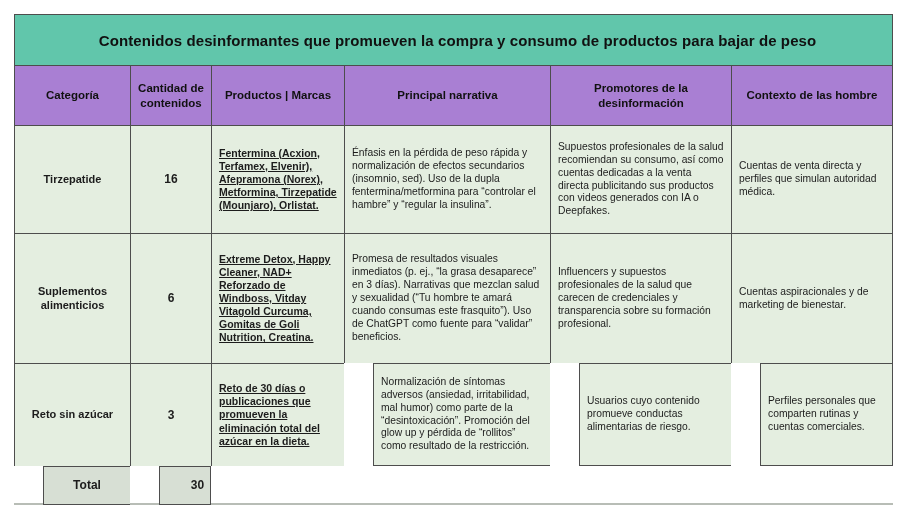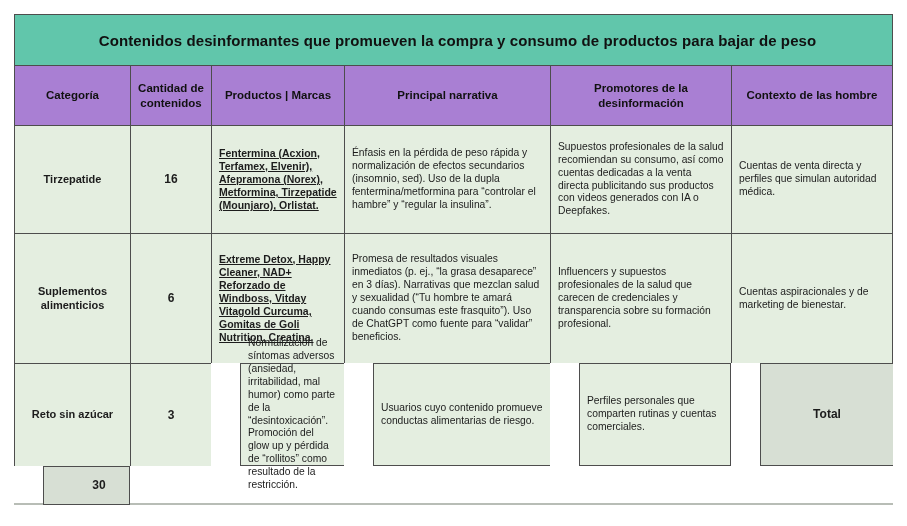--- a/index.html
+++ b/index.html
@@ -77,20 +77,21 @@
 
       <div class="cell data c-cat">Suplementos alimenticios</div>
       <div class="cell data c-num">6</div>
       <div class="cell data c-prod">Extreme Detox, Happy Cleaner, NAD+ Reforzado de Windboss,  Vitday Vitagold Curcuma, Gomitas de Goli Nutrition, Creatina.</div>
       <div class="cell data c-text">Promesa de resultados visuales inmediatos (p. ej., “la grasa desaparece” en 3 días). Narrativas que mezclan salud y sexualidad (“Tu hombre te amará cuando consumas este frasquito”). Uso de ChatGPT como fuente para “validar” beneficios.</div>
       <div class="cell data c-text">Influencers y supuestos profesionales de la salud que carecen de credenciales y transparencia sobre su formación profesional.</div>
       <div class="cell data c-text col-last">Cuentas aspiracionales y de marketing de bienestar.</div>
 
       <div class="cell data c-cat">Reto sin azúcar</div>
       <div class="cell data c-num">3</div>
+      <div class="cell data c-prod">Reto de 30 días o publicaciones que promueven la eliminación total del azúcar en la dieta.</div>
       <div class="cell data c-text row-bottom">Normalización de síntomas adversos (ansiedad, irritabilidad, mal humor) como parte de la “desintoxicación”. Promoción del glow up y pérdida de “rollitos” como resultado de la restricción.</div>
       <div class="cell data c-text row-bottom">Usuarios cuyo contenido promueve conductas alimentarias de riesgo.</div>
       <div class="cell data c-text col-last row-bottom">Perfiles personales que comparten rutinas y cuentas comerciales.</div>
 
       <div class="cell total c-cat row-bottom">Total</div>
       <div class="cell total c-num row-bottom" style="border-right:1px solid #4d4d4d;padding-left:32px;">30</div>
       <div class="cell empty" style="grid-column:3 / -1;"></div>
 
     </div>
   </div>

